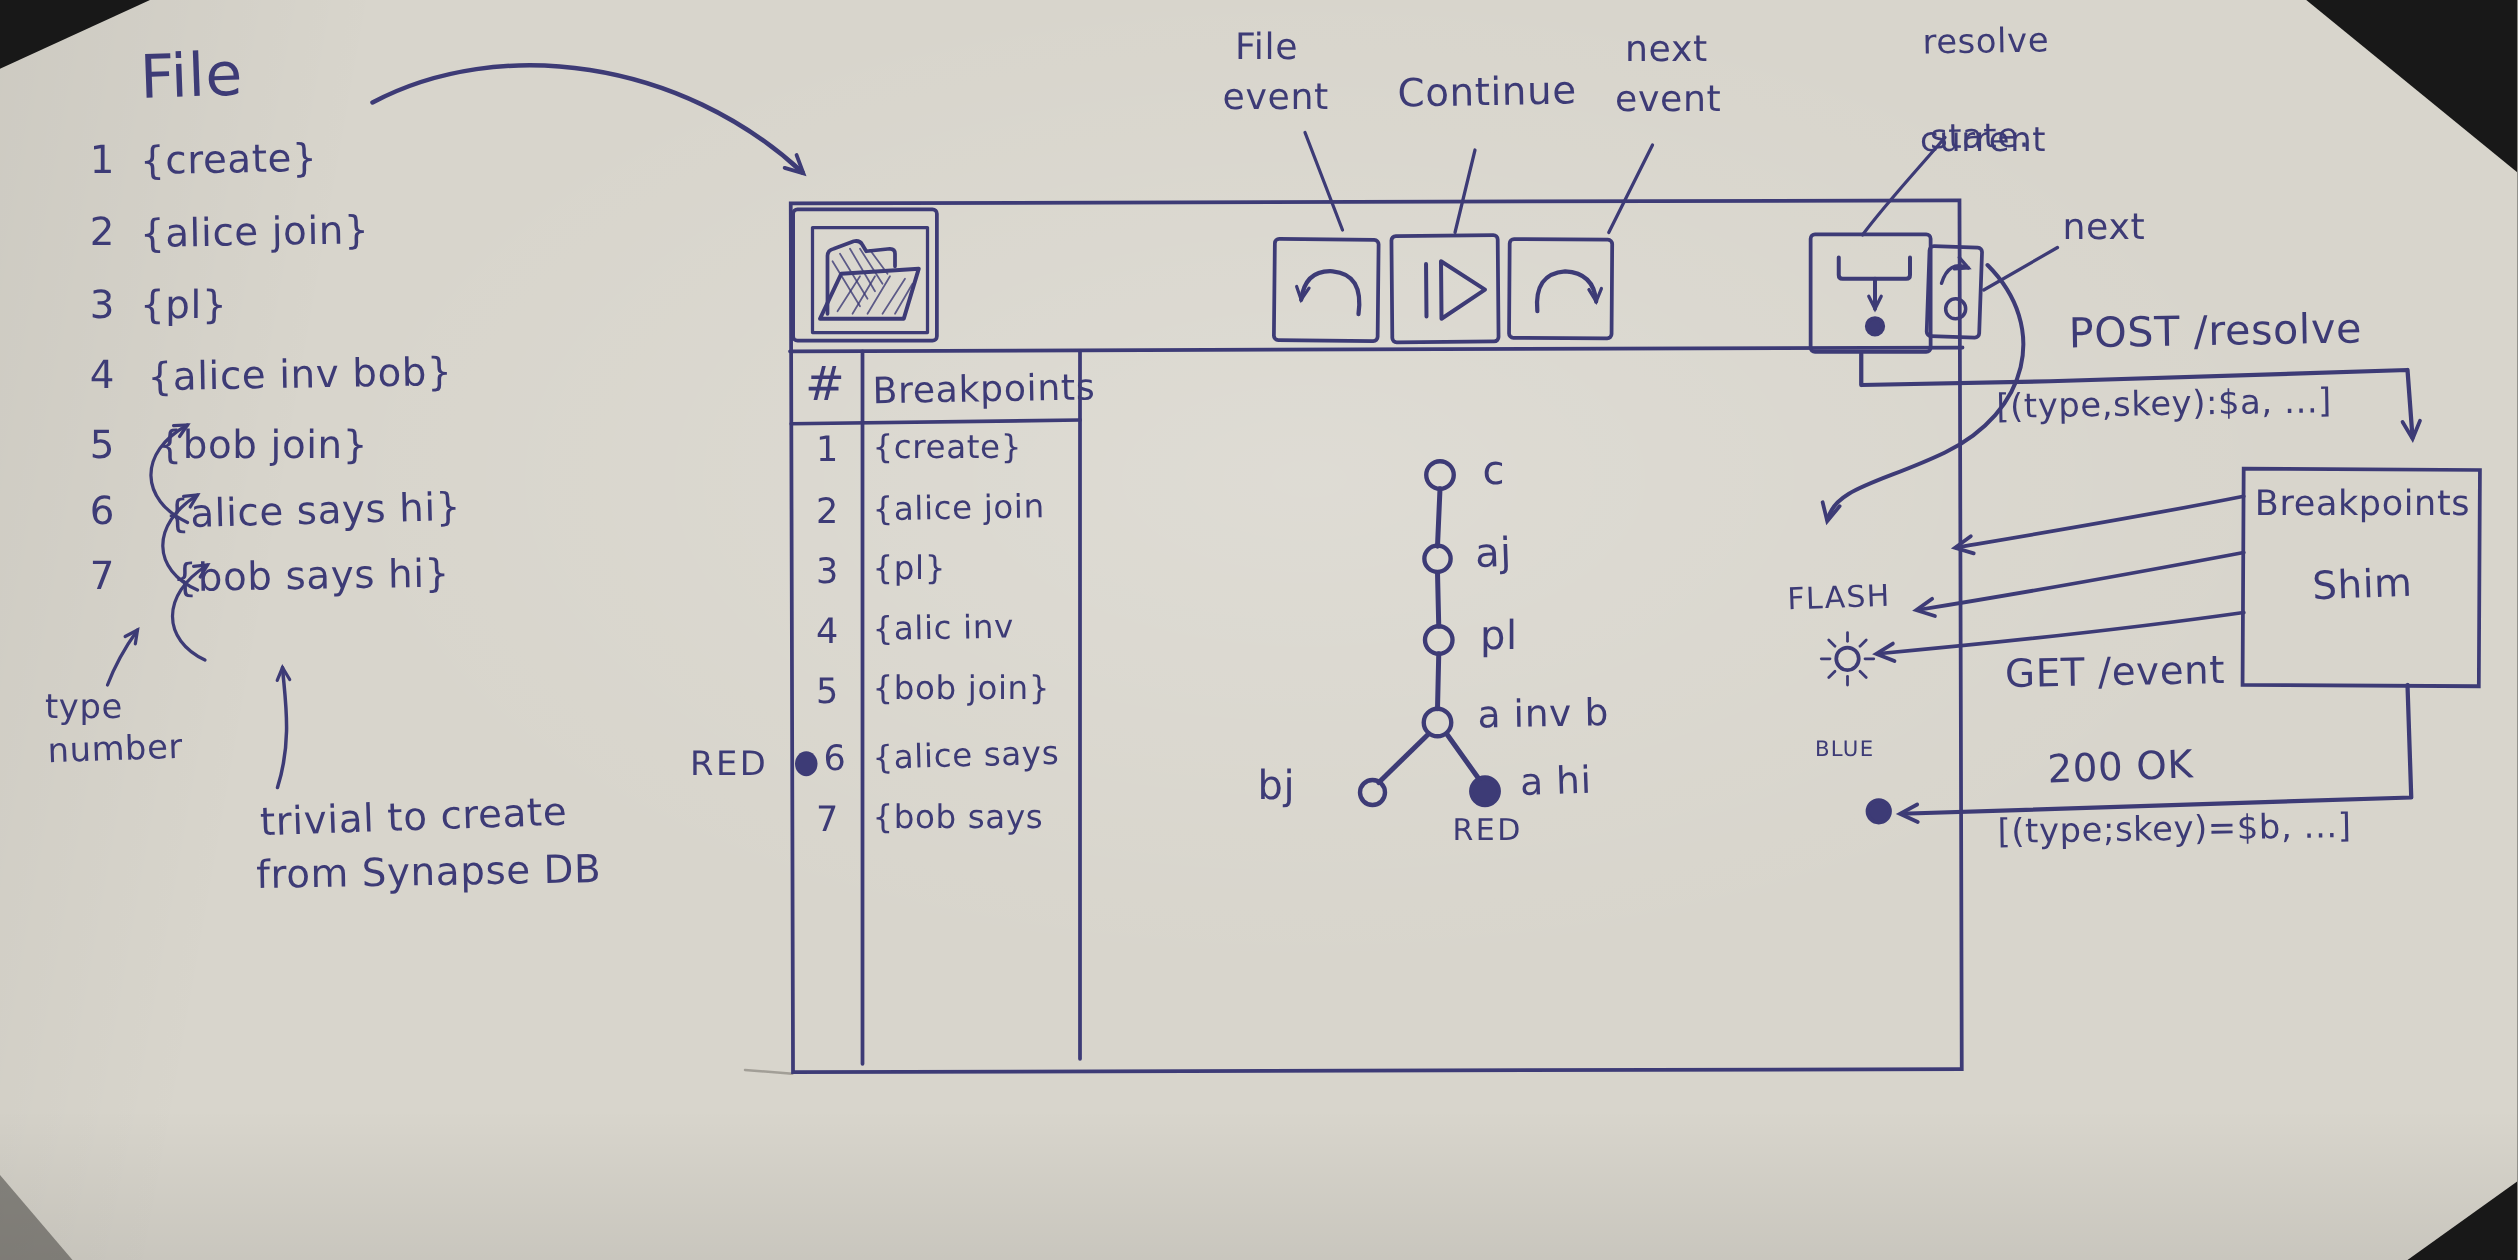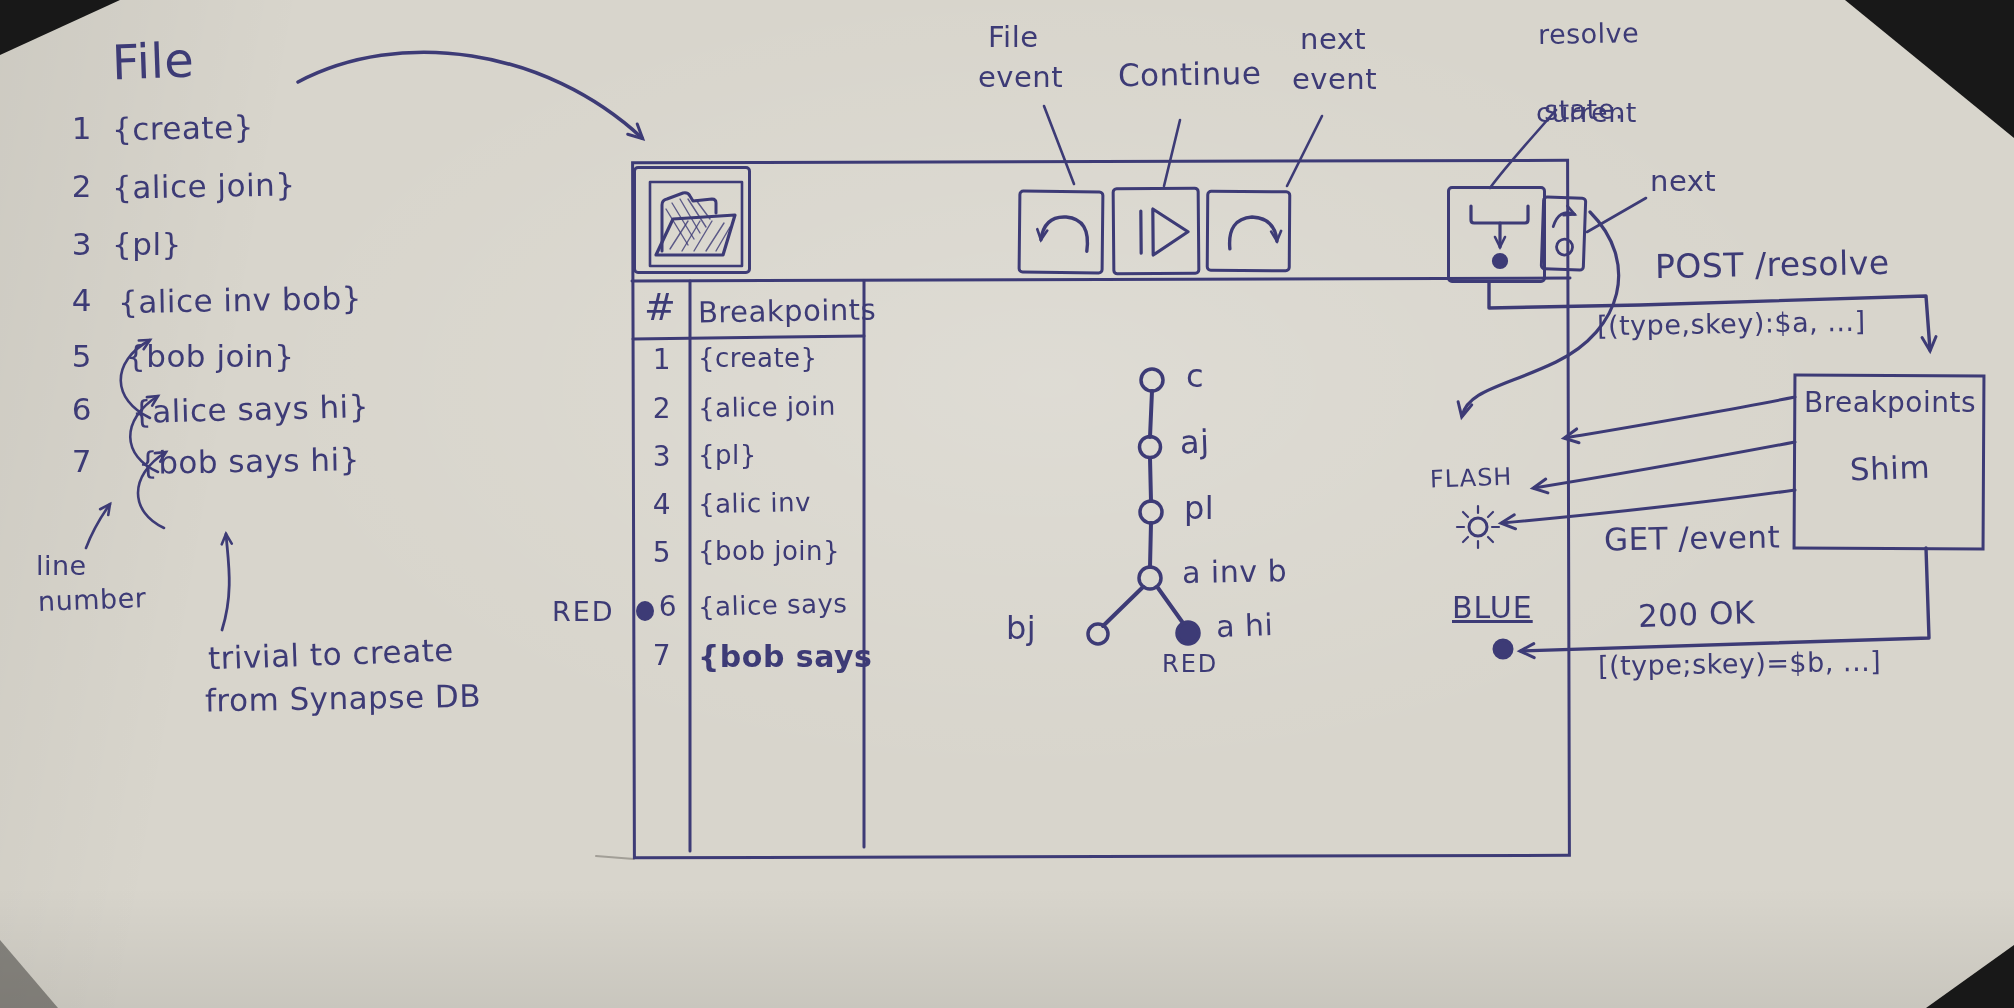--- a/index.html
+++ b/index.html
@@ -204,21 +204,21 @@
   </div>
   <div>
     <span class="hw" style="left:52px;top:393px;width:40px;text-align:right;font-size:31px;">6</span>
     <span class="hw" style="left:132px;top:393px;font-size:31px;transform:rotate(-1.5deg);">{alice says hi}</span>
   </div>
   <div>
     <span class="hw" style="left:52px;top:445px;width:40px;text-align:right;font-size:31px;">7</span>
     <span class="hw" style="left:138px;top:445px;font-size:31px;transform:rotate(-1deg);">{bob says hi}</span>
   </div>
 
-  <div class="hw" style="left:36px;top:552px;font-size:27px;">line</div>
+  <div class="hw" style="left:36px;top:552px;font-size:27px;">type</div>
   <div class="hw" style="left:38px;top:586px;font-size:27px;transform:rotate(-2deg);">number</div>
   <div class="hw" style="left:208px;top:638px;font-size:31px;transform:rotate(-2deg);">trivial to create</div>
   <div class="hw" style="left:205px;top:682px;font-size:31px;transform:rotate(-1deg);">from Synapse DB</div>
 
   <div class="hw" style="left:988px;top:22px;font-size:29px;">File</div>
   <div class="hw" style="left:978px;top:62px;font-size:29px;">event</div>
   <div class="hw" style="left:1118px;top:58px;font-size:31px;transform:rotate(-1deg);">Continue</div>
   <div class="hw" style="left:1300px;top:24px;font-size:29px;">next</div>
   <div class="hw" style="left:1292px;top:64px;font-size:29px;">event</div>
   <div class="hw" style="left:1538px;top:20px;font-size:27px;transform:rotate(-1deg);">resolve</div>
@@ -248,38 +248,38 @@
   <div>
     <span class="hw row-num" style="left:640px;top:538px;font-size:28px;">5</span>
     <span class="hw row-txt" style="top:538px;font-size:26px;">{bob join}</span>
   </div>
   <div>
     <span class="hw row-num" style="left:646px;top:592px;font-size:28px;">6</span>
     <span class="hw row-txt" style="top:592px;font-size:26px;transform:rotate(-1.5deg);">{alice says</span>
   </div>
   <div>
     <span class="hw row-num" style="left:640px;top:641px;font-size:28px;">7</span>
-    <span class="hw row-txt" style="top:641px;font-size:30px;font-weight:bold;">{bob says</span>
+    <span class="hw row-txt" style="top:641px;font-size:26px;">{bob says</span>
   </div>
 
   <div class="hw" style="left:552px;top:598px;font-size:27px;letter-spacing:2px;">RED</div>
 
   <div class="hw" style="left:1186px;top:360px;font-size:32px;">c</div>
   <div class="hw" style="left:1180px;top:426px;font-size:32px;transform:rotate(-2deg);">aj</div>
   <div class="hw" style="left:1184px;top:492px;font-size:32px;">pl</div>
   <div class="hw" style="left:1182px;top:556px;font-size:30px;transform:rotate(-1deg);">a inv b</div>
   <div class="hw" style="left:1006px;top:612px;font-size:32px;">bj</div>
   <div class="hw" style="left:1216px;top:610px;font-size:30px;transform:rotate(-2deg);">a hi</div>
   <div class="hw" style="left:1162px;top:652px;font-size:24px;letter-spacing:2px;">RED</div>
 
   <div class="hw" style="left:1655px;top:248px;font-size:33px;transform:rotate(-1deg);">POST /resolve</div>
   <div class="hw" style="left:1597px;top:310px;font-size:27px;transform:rotate(-1deg);">[(type,skey):$a, ...]</div>
 
   <div class="hw" style="left:1796px;top:388px;width:188px;text-align:center;font-size:28px;z-index:3;">Breakpoints</div>
   <div class="hw" style="left:1796px;top:452px;width:188px;text-align:center;font-size:31px;transform:rotate(-2deg);">Shim</div>
 
   <div class="hw" style="left:1430px;top:466px;font-size:24px;letter-spacing:1px;transform:rotate(-2deg);">FLASH</div>
   <div class="hw" style="left:1604px;top:522px;font-size:31px;transform:rotate(-1deg);">GET /event</div>
-  <div class="hw" style="left:1452px;top:592px;font-size:30px;letter-spacing:1px;text-decoration:underline;">BLUE</div>
+  <div class="hw" style="left:1452px;top:592px;font-size:17px;letter-spacing:1px;">BLUE</div>
   <div class="hw" style="left:1638px;top:598px;font-size:31px;transform:rotate(-2deg);">200 OK</div>
   <div class="hw" style="left:1598px;top:650px;font-size:27px;transform:rotate(-1deg);">[(type;skey)=$b, ...]</div>
 
 </div>
 
 </body></html>

